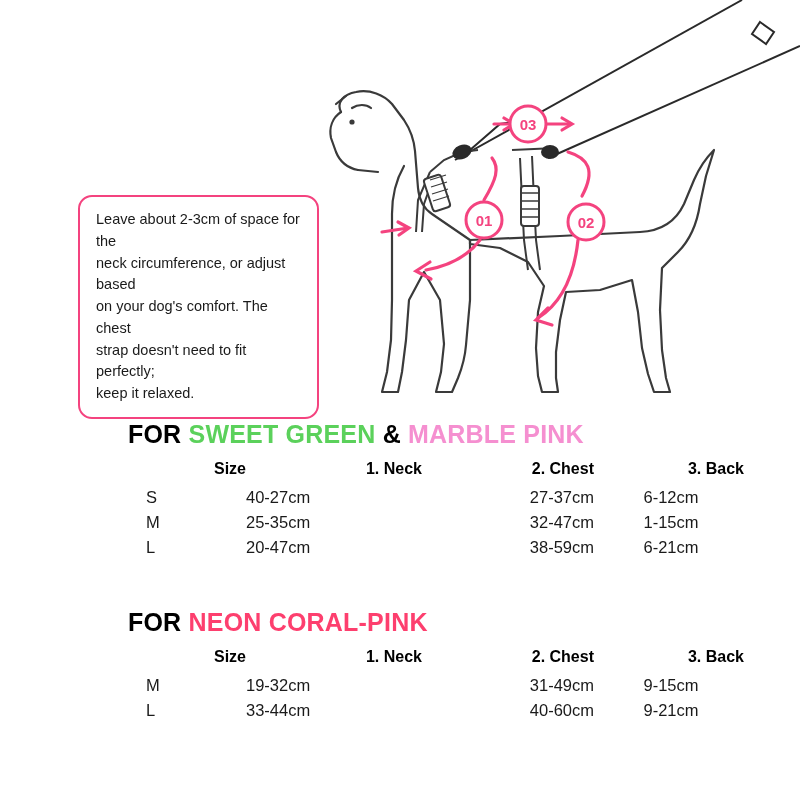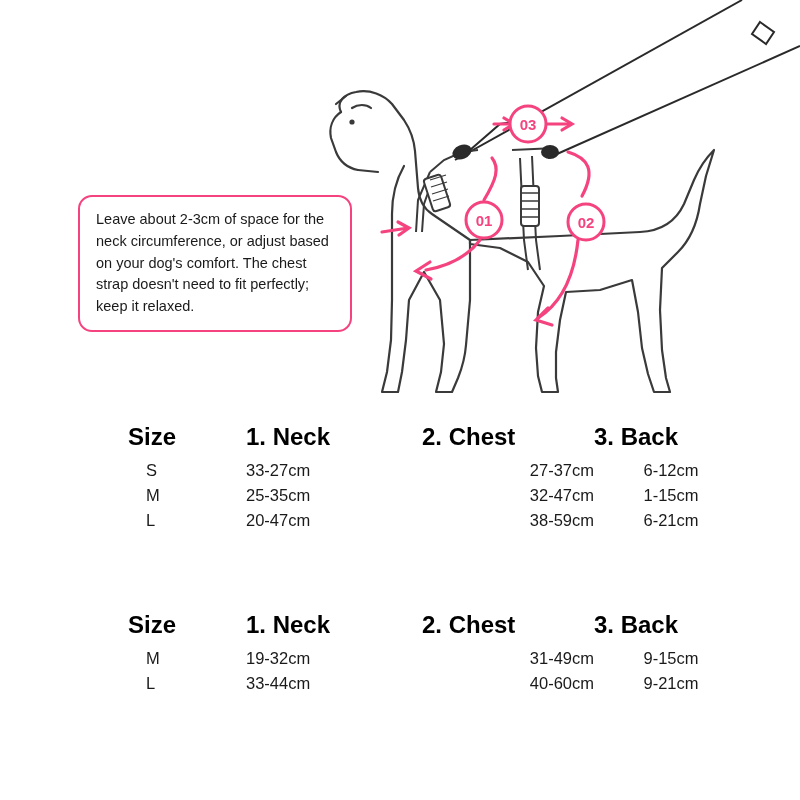--- a/index.html
+++ b/index.html
@@ -29,21 +29,21 @@
     height: 415px;
   }
   #illustration svg {
     display: block;
   }
   
   #note-box {
     position: absolute;
     left: 78px;
     top: 195px;
-    width: 274px;
+    width: 241px;
     box-sizing: border-box;
     border: 2px solid #f4437f;
     border-radius: 14px;
     background: #ffffff;
     padding: 12px 14px 12px 16px;
   }
   #note-box .note-text {
     font-size: 14.5px;
     line-height: 1.5;
     color: #1a1a1a;
@@ -67,23 +67,23 @@
     color: #000000;
   }
   .table-title .plain { color: #000000; }
   .tbl {
     border-collapse: collapse;
     margin-left: 128px;
     width: 556px;
     table-layout: fixed;
   }
   .tbl th {
-    font-size: 24px;
+    font-size: 16px;
     font-weight: bold;
-    text-align: left;
+    text-align: right;
     padding: 3px 0 7px 0;
     color: #000000;
   }
   .tbl td {
     font-size: 16.5px;
     padding: 3px 0;
     color: #1a1a1a;
   }
   .col-size  { width: 118px; }
   .col-neck  { width: 176px; }
@@ -242,59 +242,65 @@
     <div id="note-box">
       <div class="note-text">Leave about 2-3cm of space for the
 neck circumference, or adjust based
 on your dog's comfort. The chest
 strap doesn't need to fit perfectly;
 keep it relaxed.</div>
     </div>
   </div>
 
   <div class="table-block" id="table-block-1">
+    <div class="table-title">
+      <span class="plain">FOR </span><span style="color: rgb(91, 209, 91);">SWEET GREEN</span><span style="color: rgb(0, 0, 0);"> &amp; </span><span style="color: rgb(245, 143, 208);">MARBLE PINK</span>
+    </div>
     <table class="tbl">
       <colgroup>
         <col class="col-size">
           <col class="col-neck">
           <col class="col-chest">
           <col class="col-back">
       </colgroup>
       <thead>
         <tr>
           <th class="h-size">Size</th>
           <th class="h-neck">1. Neck</th>
           <th class="h-chest">2. Chest</th>
           <th class="h-back">3. Back</th>
         </tr>
       </thead>
       <tbody>
         <tr>
           <td class="c-size">S</td>
-          <td class="c-neck">33-27cm</td>
+          <td class="c-neck">40-27cm</td>
           <td class="c-chest">27-37cm</td>
           <td class="c-back">6-12cm</td>
         </tr>
         <tr>
           <td class="c-size">M</td>
           <td class="c-neck">25-35cm</td>
           <td class="c-chest">32-47cm</td>
           <td class="c-back">1-15cm</td>
         </tr>
         <tr>
           <td class="c-size">L</td>
           <td class="c-neck">20-47cm</td>
           <td class="c-chest">38-59cm</td>
           <td class="c-back">6-21cm</td>
         </tr>
       </tbody>
     </table>
   </div>
 
   <div class="table-block" id="table-block-2">
+    <div class="table-title">
+      <span class="plain">FOR </span><span style="color: rgb(253, 63, 110);">NEON CORAL-PINK</span>
+    </div>
     <table class="tbl">
       <colgroup>
         <col class="col-size">
           <col class="col-neck">
           <col class="col-chest">
           <col class="col-back">
       </colgroup>
       <thead>
         <tr>
           <th class="h-size">Size</th>

